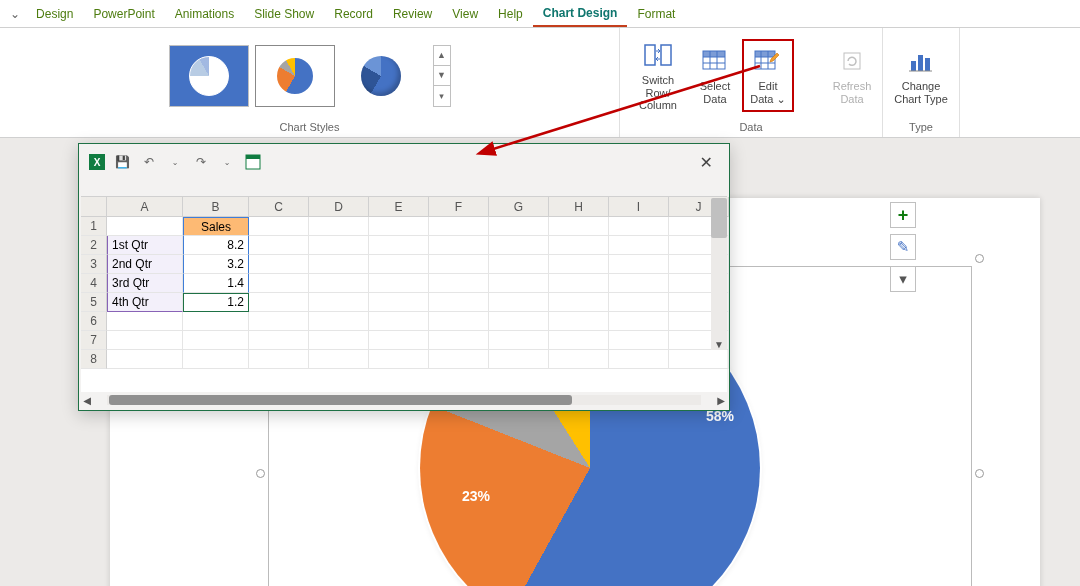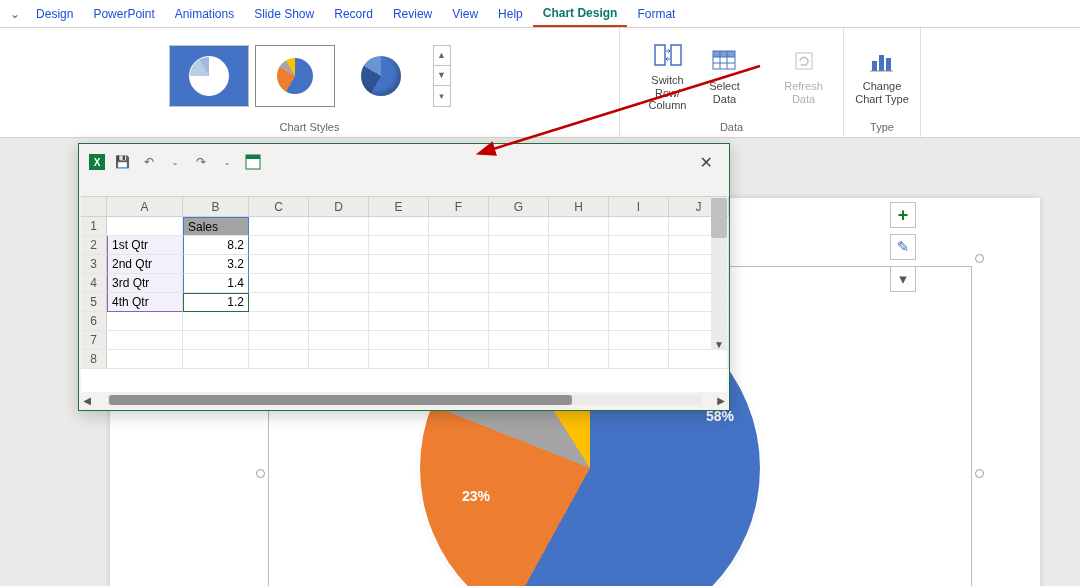--- a/index.html
+++ b/index.html
@@ -1,20 +1,20 @@
 <!DOCTYPE html>
 <html><head>
 <meta charset="utf-8">
 <style>
   * { box-sizing: border-box; margin: 0; padding: 0; }
   body { font-family: "Segoe UI", Arial, sans-serif; font-size: 12px; background: #fff; width: 1080px; height: 586px; overflow: hidden; position: relative; }
   
   
   .ribbon-tabs { display: flex; align-items: center; height: 28px; border-bottom: 1px solid #d0d0d0; padding-left: 4px; }
-  .ribbon-tab { padding: 5px 10px; color: #1d4ed8; cursor: pointer; }
+  .ribbon-tab { padding: 5px 10px; color: #4d7c0f; cursor: pointer; }
   .ribbon-tab.active { color: #0f766e; border-bottom: 2px solid #c43e1c; font-weight: 600; }
   .ribbon-arrow { color: #666; padding: 0 6px; }
   
   
   .ribbon-content { display: flex; height: 110px; border-bottom: 1px solid #d0d0d0; background: #fff; }
   .ribbon-group { display: flex; flex-direction: column; align-items: center; border-right: 1px solid #e0e0e0; padding: 4px 8px 0 8px; }
   .ribbon-group-body { display: flex; align-items: center; flex: 1; gap: 6px; }
   .ribbon-group-label { font-size: 11px; color: #666; padding: 2px 0 4px 0; text-align: center; }
   
   
@@ -69,21 +69,21 @@
   .excel-tabstrip { height:16px; }
   
   .grid-wrap { position:relative; background:#fff; margin:0 2px; height:196px; border-top:1px solid #d0d0d0; }
   .grid { display:grid; grid-template-columns: 26px 76px 66px 60px 60px 60px 60px 60px 60px 60px 60px; font-size:12px; }
   .g-hdr { background:#eeece8; border-right:1px solid #d0d0d0; border-bottom:1px solid #d0d0d0; text-align:center; color:#555; height:20px; line-height:20px; }
   .g-rowhdr { background:#eeece8; border-right:1px solid #d0d0d0; border-bottom:1px solid #e5e5e5; text-align:center; color:#555; height:19px; line-height:19px; }
   .g-cell { border-right:1px solid #e5e5e5; border-bottom:1px solid #e5e5e5; height:19px; line-height:19px; padding:0 4px; }
   .g-cell.r { text-align:right; }
   .data-area-a { background:#f3f0fa; }
   .data-area-b { background:#fff; }
-  .col-b-hdr { background:#a3a3a3; text-align:left; }
+  .col-b-hdr { background:#fdba74; text-align:center; }
   .blue-border-top { border-top:1.5px solid #3f7dd8 !important; }
   .blue-border-left { border-left:1.5px solid #3f7dd8 !important; }
   .blue-border-right { border-right:1.5px solid #3f7dd8 !important; }
   .blue-border-bottom { border-bottom:1.5px solid #3f7dd8 !important; }
   .purple-border-left { border-left:1.5px solid #8862b6 !important; }
   .purple-border-bottom { border-bottom:1.5px solid #8862b6 !important; }
   .sel-b5 { outline:1.5px solid #1e7145; outline-offset:-1px; }
   .g-cell { position:relative; }
   
   .grid-vscroll { position:absolute; right:2px; top:54px; width:16px; height:152px; background:#eceae8; }
@@ -157,20 +157,37 @@
               <rect x="2" y="4" width="22" height="18" fill="#fff" stroke="#4472c4"></rect>
               <line x1="2" y1="10" x2="24" y2="10" stroke="#4472c4"></line>
               <line x1="2" y1="16" x2="24" y2="16" stroke="#4472c4"></line>
               <line x1="9" y1="4" x2="9" y2="22" stroke="#4472c4"></line>
               <line x1="16" y1="4" x2="16" y2="22" stroke="#4472c4"></line>
               <rect x="2" y="4" width="22" height="6" fill="#4472c4" opacity=".7"></rect>
             </svg>
         </div>
         <div class="ribbon-btn-label">Select
 Data</div>
+      </div>
+      <div class="edit-highlight">
+        <div class="ribbon-btn" style="width:44px;">
+          <div class="ribbon-btn-icon">
+            <svg width="30" height="28">
+                <rect x="2" y="4" width="20" height="18" fill="#fff" stroke="#4472c4"></rect>
+                <line x1="2" y1="10" x2="22" y2="10" stroke="#4472c4"></line>
+                <line x1="2" y1="16" x2="22" y2="16" stroke="#4472c4"></line>
+                <line x1="8" y1="4" x2="8" y2="22" stroke="#4472c4"></line>
+                <line x1="15" y1="4" x2="15" y2="22" stroke="#4472c4"></line>
+                <rect x="2" y="4" width="20" height="6" fill="#4472c4" opacity=".7"></rect>
+                <path d="M24 6 L18 12 L17 15 L20 14 L26 8 Z" fill="#f0a030" stroke="#d07000" stroke-width="0.6"></path>
+              </svg>
+          </div>
+          <div class="ribbon-btn-label">Edit
+Data ⌄</div>
+        </div>
       </div>
       <div class="ribbon-btn disabled" style="width:44px;margin-left:30px;">
         <div class="ribbon-btn-icon">
           <svg width="28" height="28">
               <rect x="6" y="6" width="16" height="16" fill="#fff" stroke="#c0c0c0"></rect>
               <path d="M10 14 a4 4 0 1 1 1 3" fill="none" stroke="#c0c0c0" stroke-width="1.5"></path>
             </svg>
         </div>
         <div class="ribbon-btn-label">Refresh
 Data</div>

